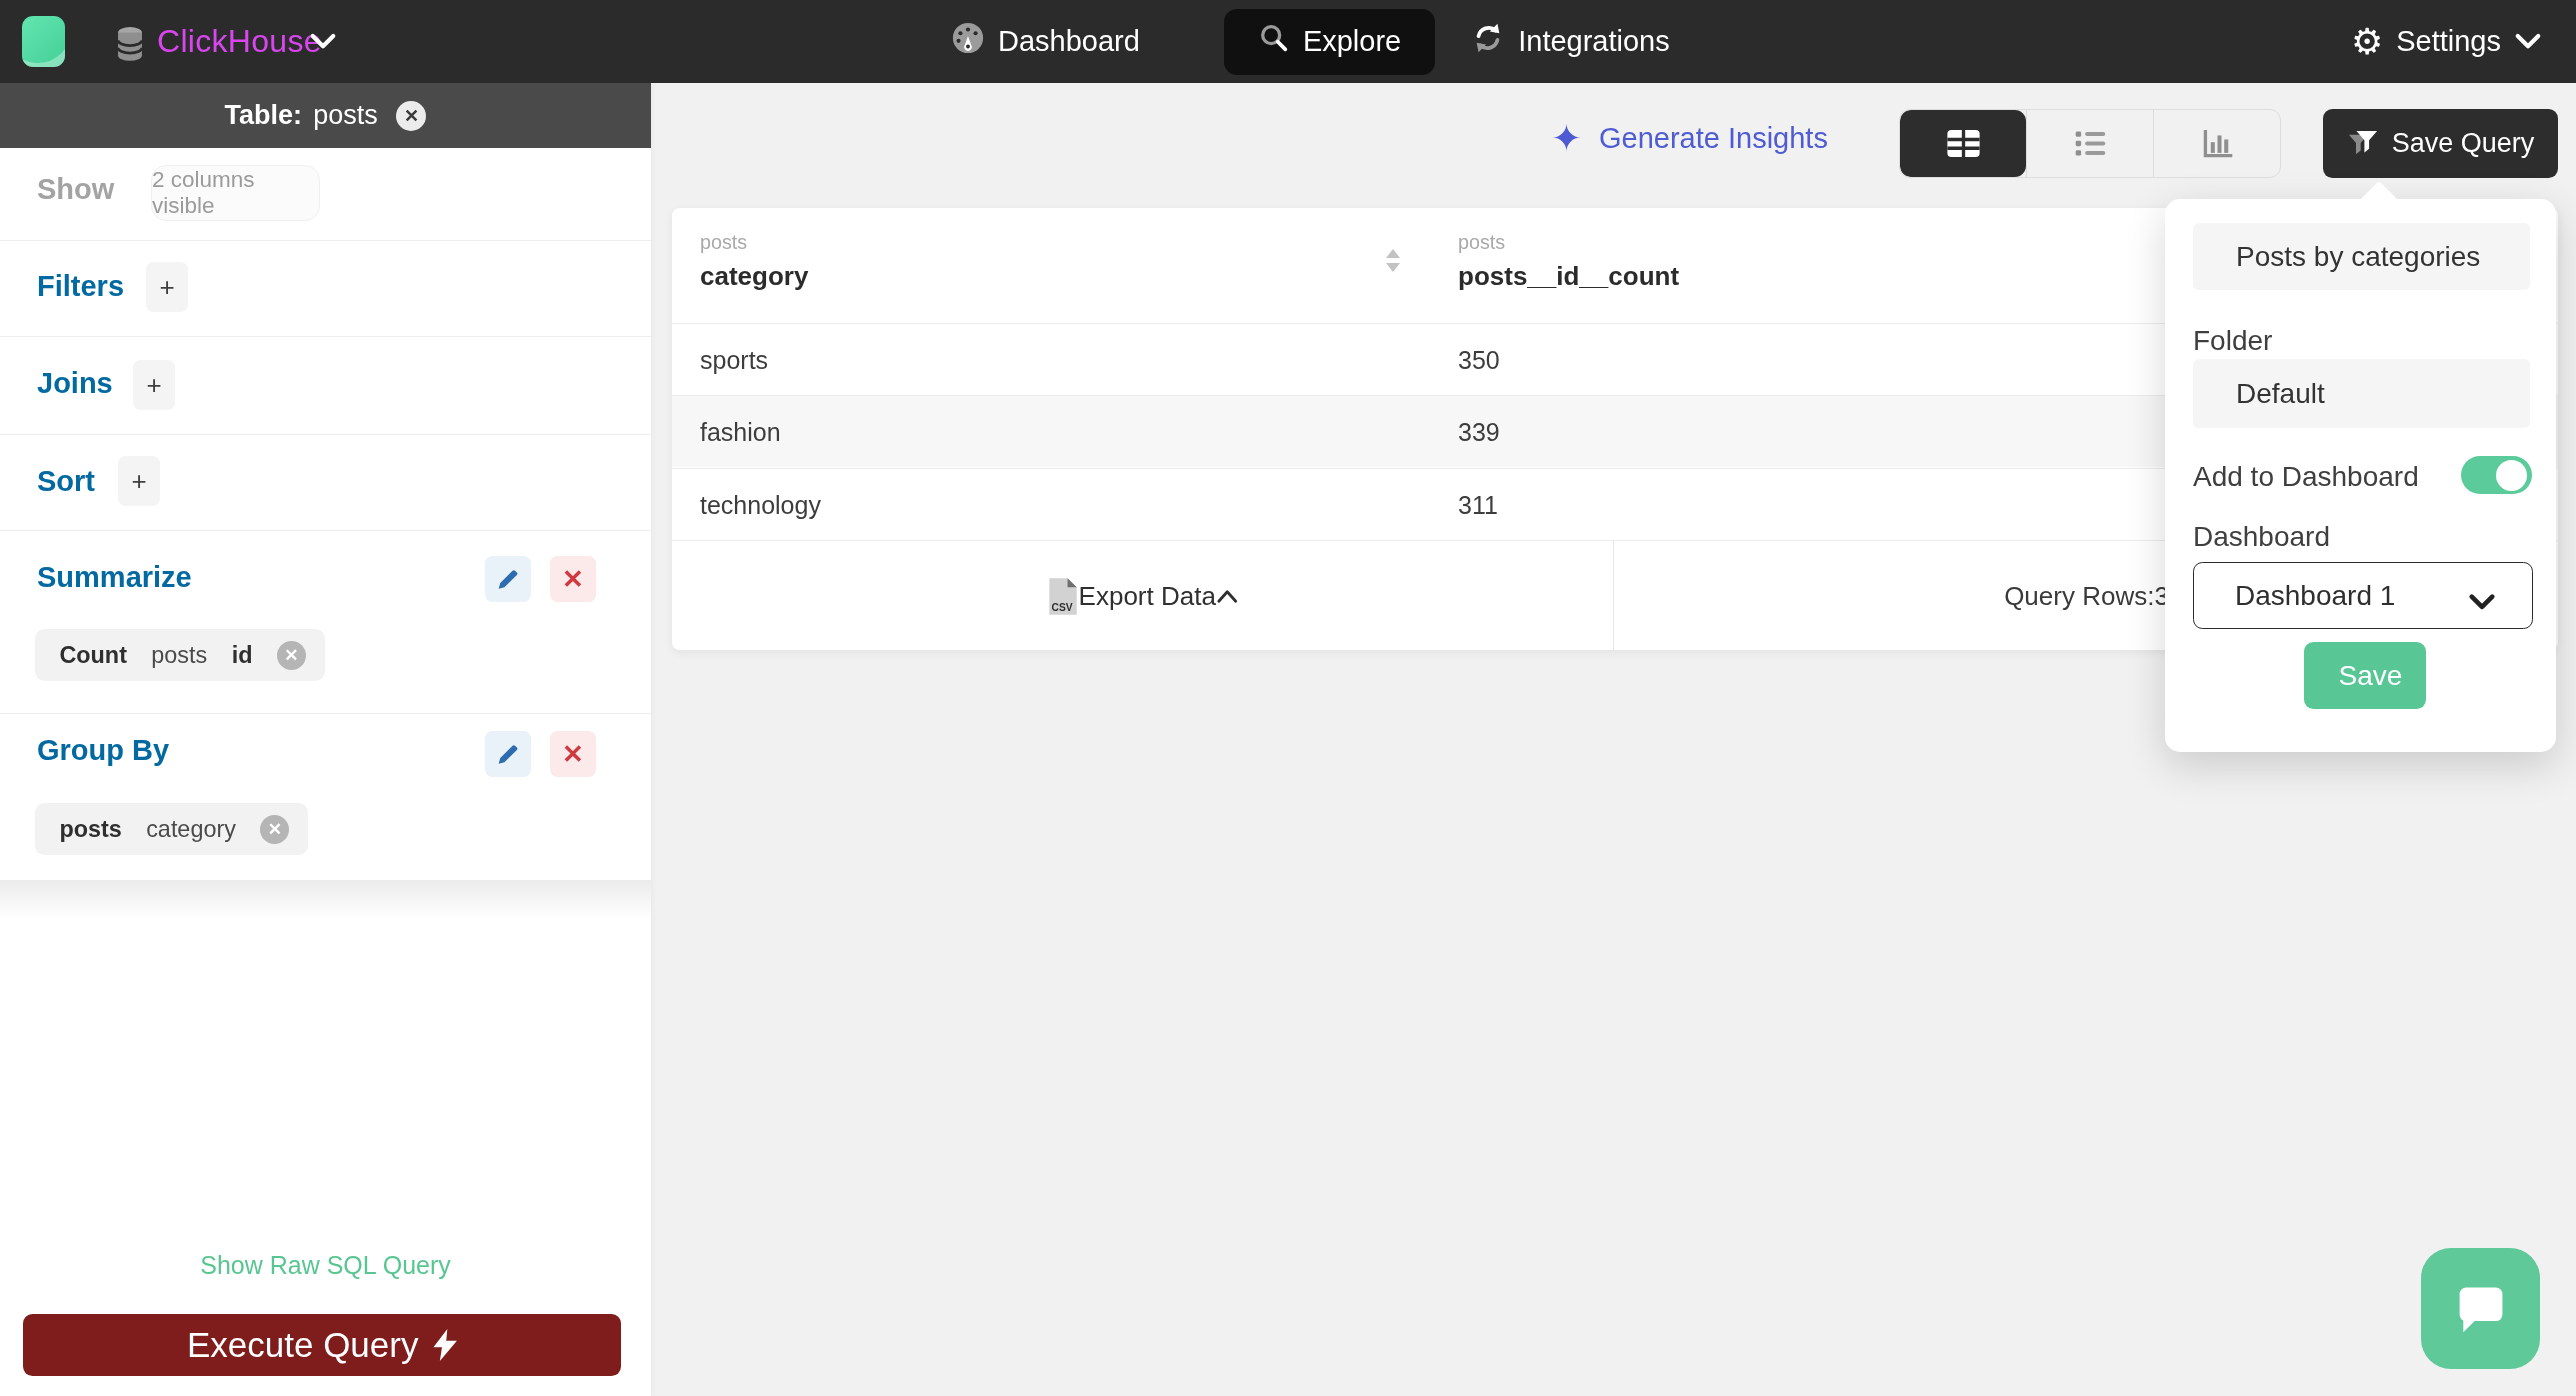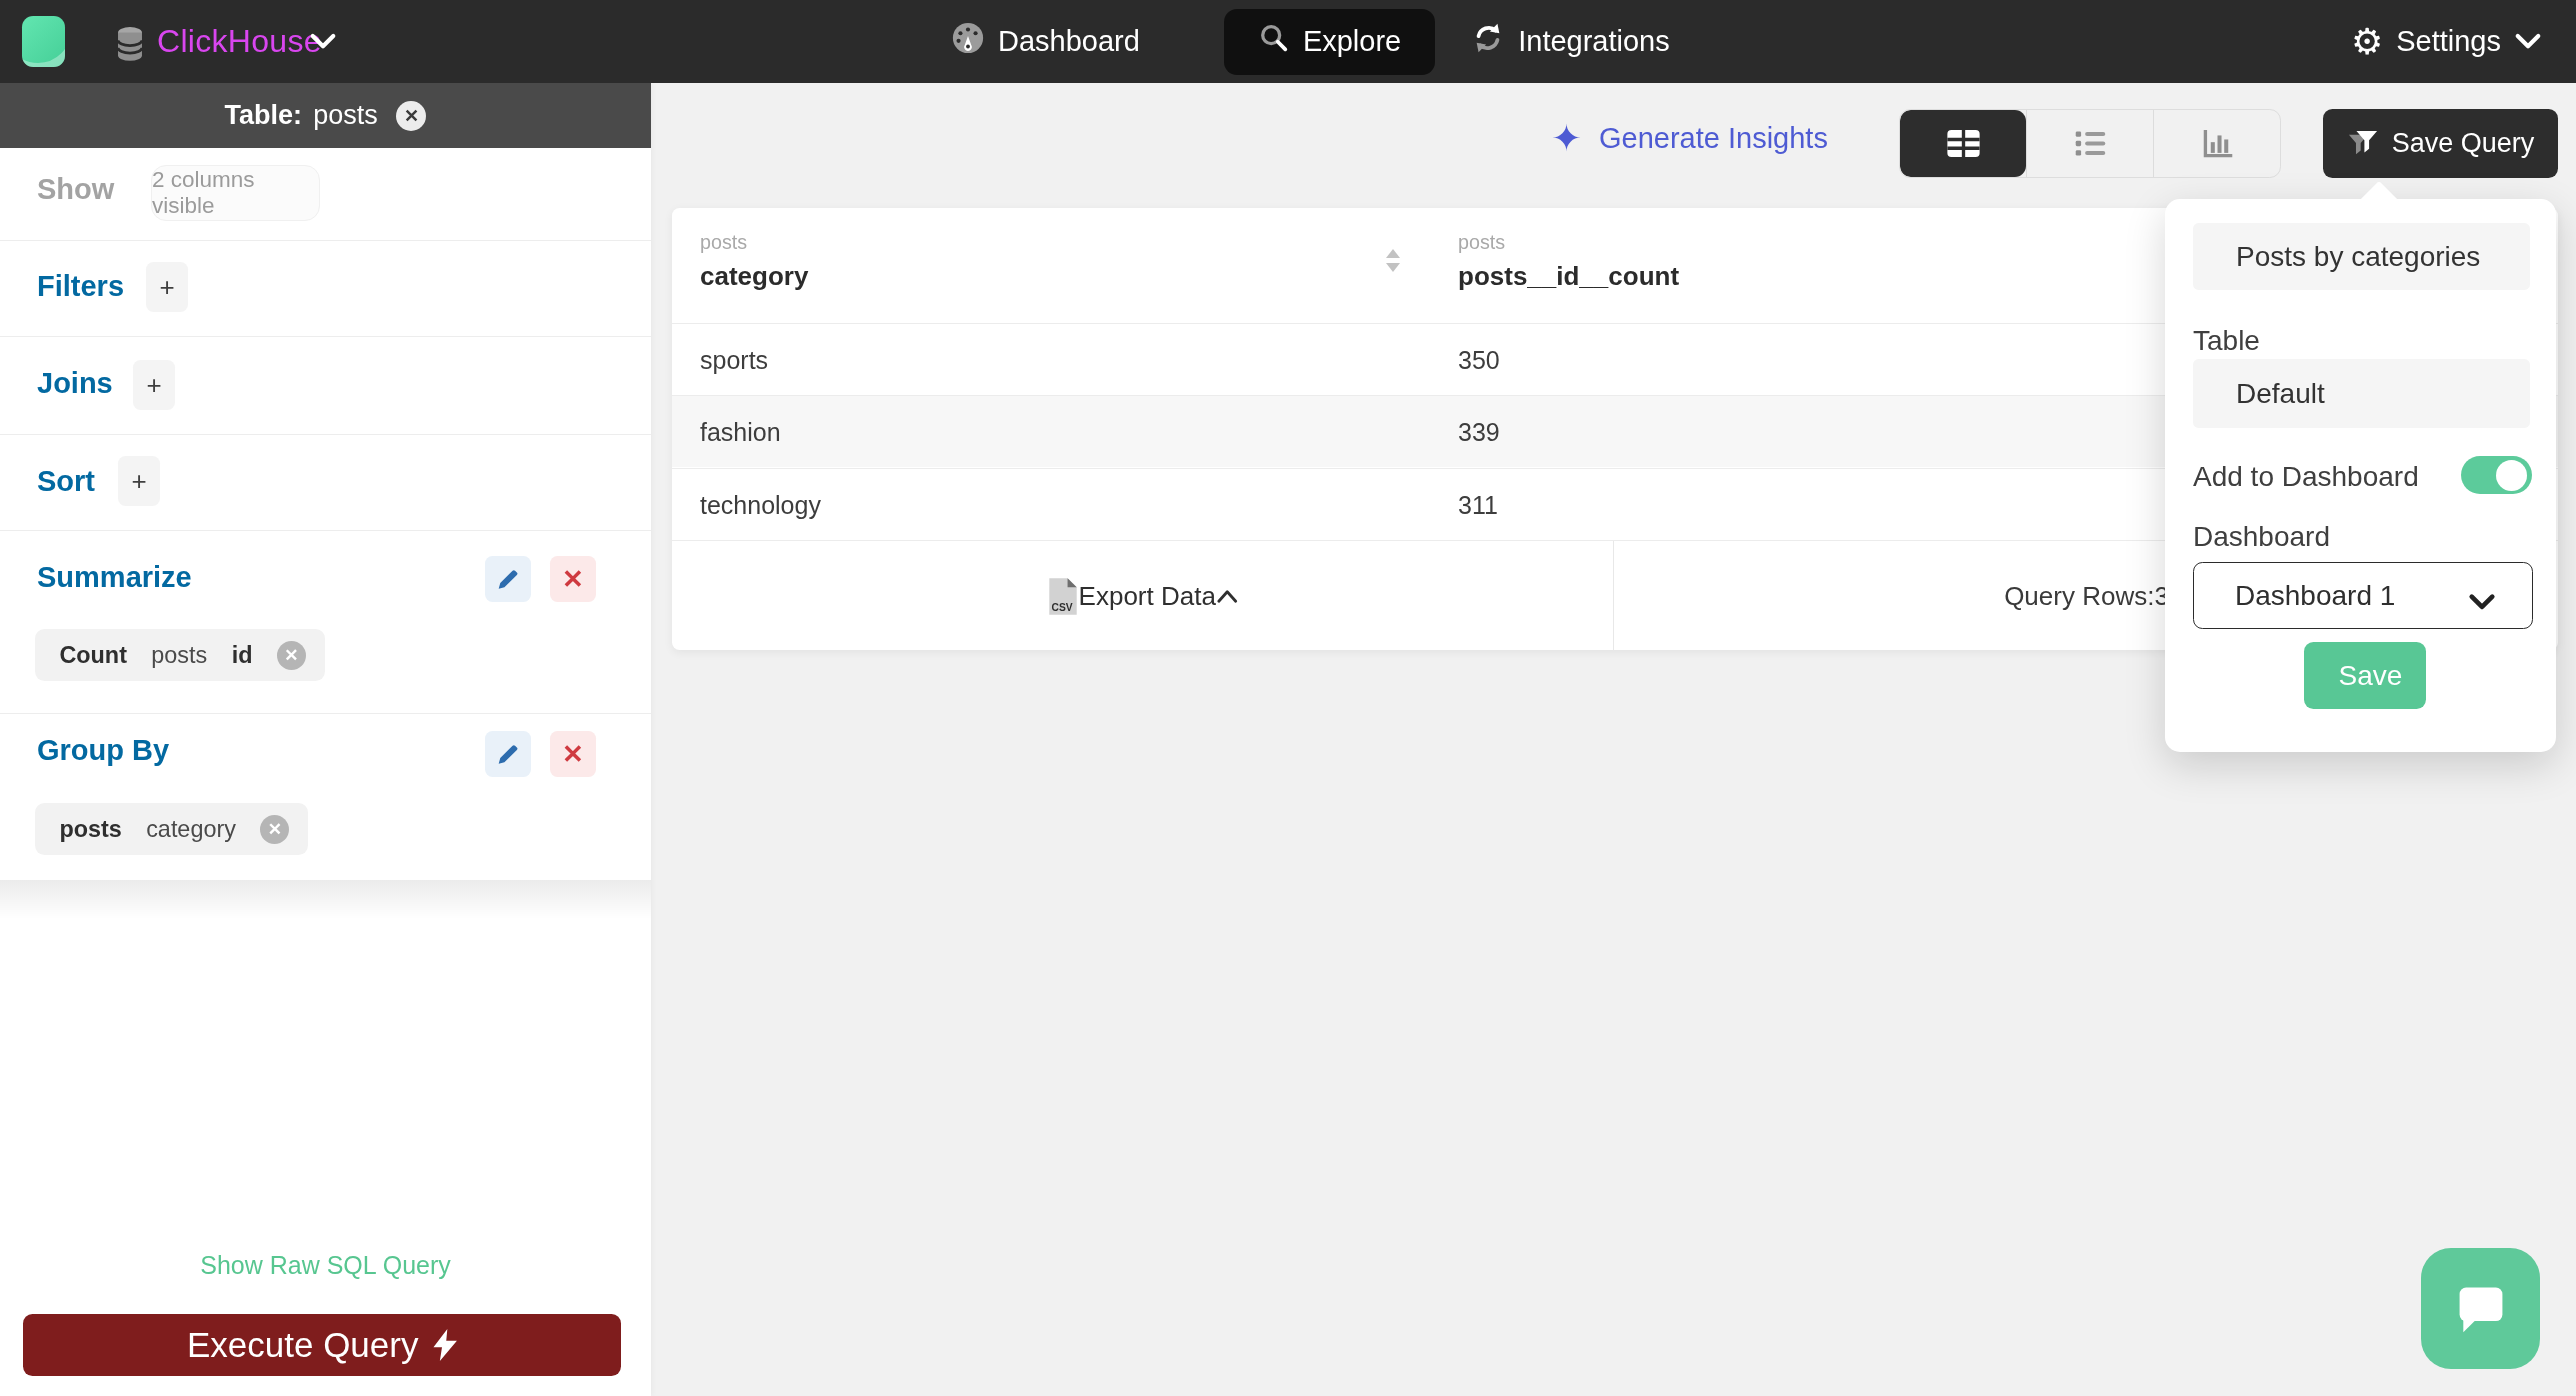--- a/index.html
+++ b/index.html
@@ -321,21 +321,21 @@
       <div class="foot-right">
         <span>Query Rows:</span>
           <span>3</span>
       </div>
     </div>
   </div>
 
   <div class="popover">
     <div class="pop-arrow"></div>
     <input class="pop-input" style="top: 24.4px; height: 67px;" value="Posts by categories">
-    <div class="pop-label" style="top:126px;">Table</div>
+    <div class="pop-label" style="top:126px;">Folder</div>
     <input class="pop-input" style="top: 160px; height: 69px;" value="Default">
     <div class="pop-label" style="top:262px;">Add to Dashboard</div>
     <div class="toggle">
       <div class="toggle-knob"></div>
     </div>
     <div class="pop-label" style="top:322px;">Dashboard</div>
     <div class="pop-select">
       <span>Dashboard 1</span>
       <span class="sel-chevron">
         <svg width="28" height="20.6" viewBox="0 0 30 22">

